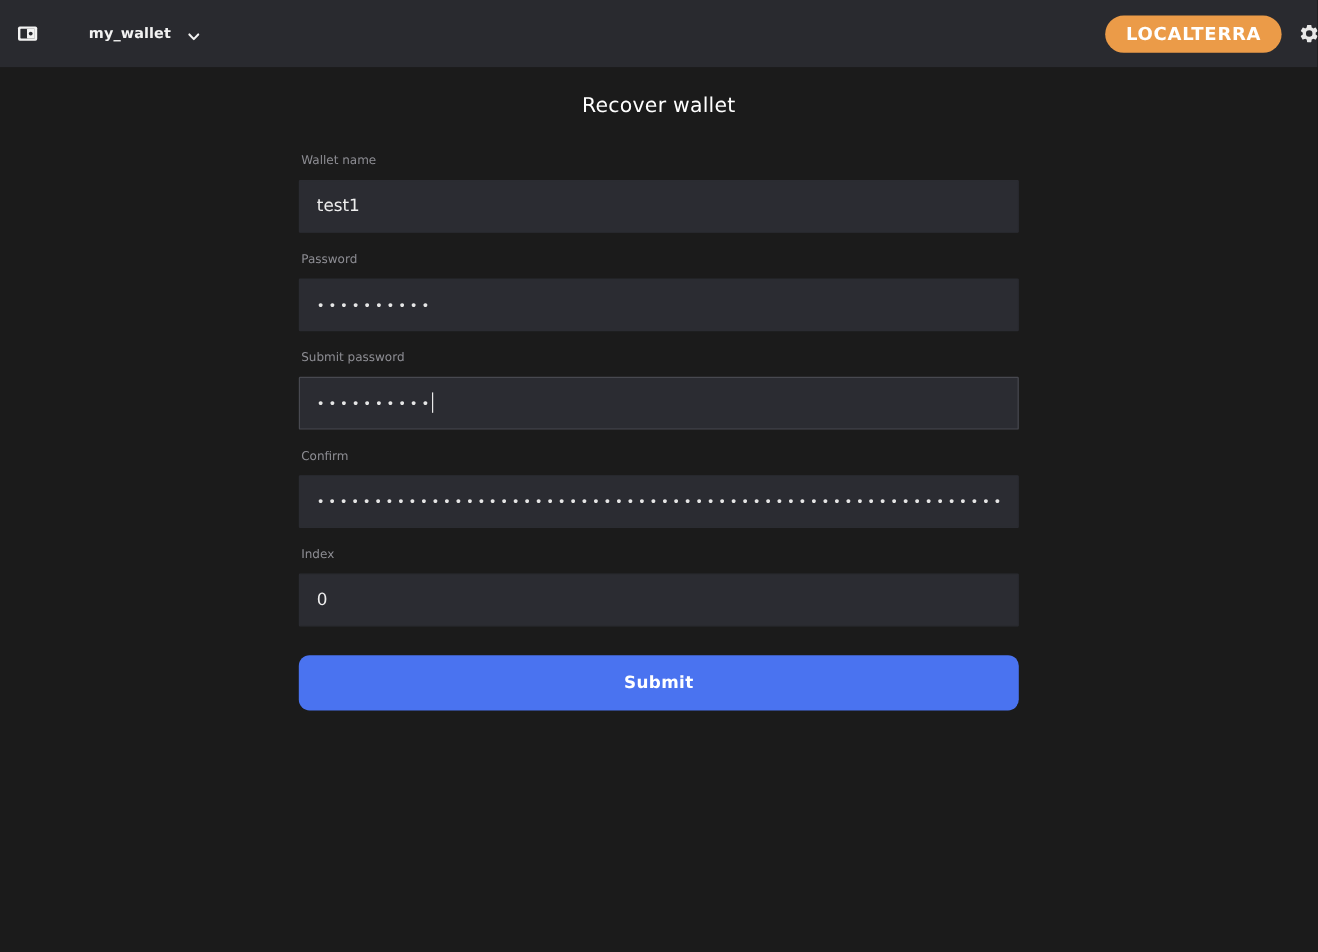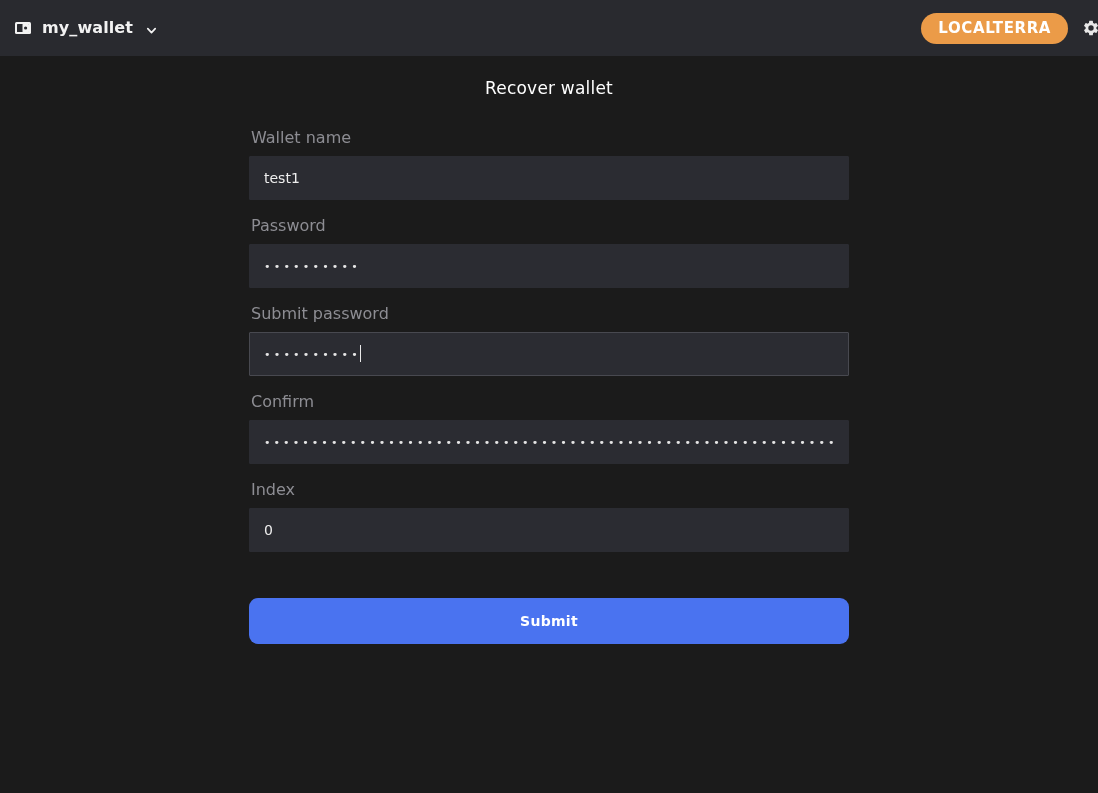--- a/index.html
+++ b/index.html
@@ -32,24 +32,25 @@
 
   .wallet-icon {
     width: 18px;
     height: 18px;
     display: block;
     flex: 0 0 auto;
   }
 
   .wallet-name {
     color: #f2f2f2;
-    font-size: 16px;
+    font-size: 12px;
     font-weight: bold;
     letter-spacing: 0.1px;
     line-height: 1;
+    margin-left: 32px;
   }
 
   .chevron {
     width: 13px;
     height: 13px;
     display: block;
     margin-left: 2px;
     flex: 0 0 auto;
   }
 
@@ -112,21 +113,21 @@
 
   .form {
     width: 600px;
     margin: 0 auto;
   }
 
   .field { margin-bottom: 18px; }
 
   .field-label {
     color: #8d8d93;
-    font-size: 16px;
+    font-size: 10px;
     line-height: 1;
     margin-bottom: 10px;
     padding-left: 2px;
   }
 
   .field-input {
     width: 600px;
     height: 44px;
     background: #2b2c32;
     border: 1px solid #2b2c32;
@@ -169,21 +170,21 @@
     position: relative;
     top: -1px;
   }
 
   .plain-value {
     color: #eeeeee;
     font-size: 14px;
     line-height: 1;
   }
 
-  .submit-wrap { margin-top: 46px; }
+  .submit-wrap { margin-top: 24px; }
 
   .submit-button {
     width: 600px;
     height: 46px;
     background: #4a73f0;
     border: none;
     border-radius: 9px;
     color: #ffffff;
     font-size: 14px;
     font-weight: bold;

